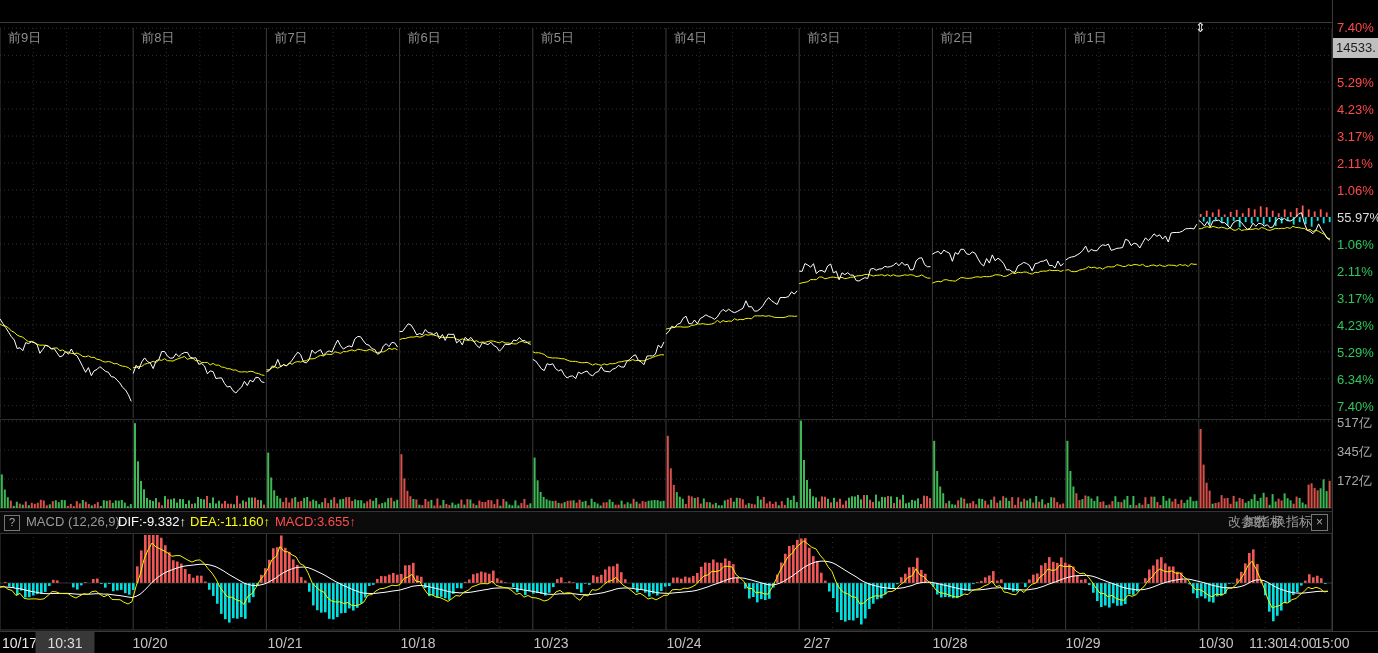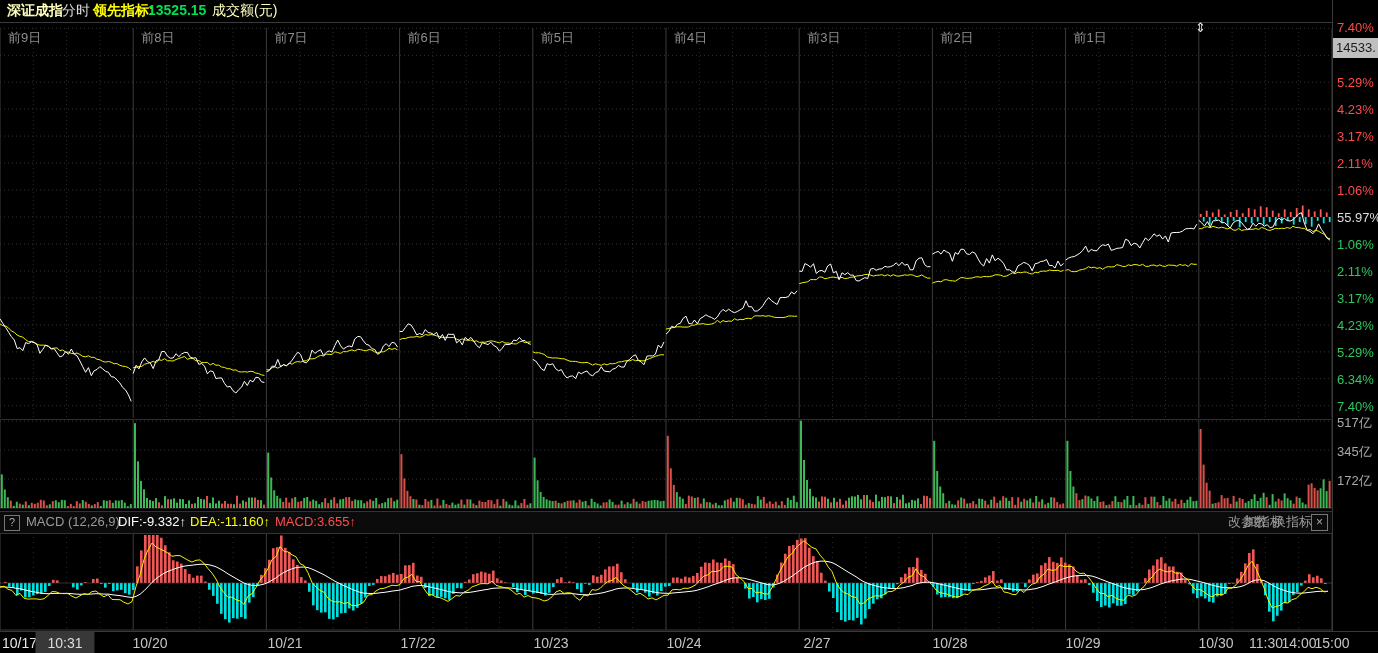--- a/index.html
+++ b/index.html
@@ -47,27 +47,20 @@
   .t-boxed{background:#383838;color:#dddddd;padding:0 12px;top:0;height:36px;line-height:22px;margin-left:8px;}
   
   #drag-marker{position:absolute;left:1195px;top:19px;width:10px;height:18px;color:#e8e8e8;
                font-size:13px;line-height:18px;text-align:center;cursor:ns-resize;}
 </style>
 </head>
 <body>
 
 <div id="screen">
 
-  <div id="header">
-    <span class="abs h-name" style="left:7px;">深证成指</span>
-    <span class="abs h-mode" style="left:62px;">分时</span>
-    <span class="abs h-leadlab" style="left:93px;">领先指标:</span>
-    <span class="abs h-leadval" style="left:148px;">13525.15</span>
-    <span class="abs h-turn" style="left:212px;">成交额(元)</span>
-  </div>
 
   <svg id="main-svg" width="1332" height="397">
       <line x1="0" y1="383.70000000000005" x2="1332" y2="383.70000000000005" stroke="#333333" stroke-width="1" stroke-dasharray="1 3"></line>
       <line x1="0" y1="356.66999999999996" x2="1332" y2="356.66999999999996" stroke="#333333" stroke-width="1" stroke-dasharray="1 3"></line>
       <line x1="0" y1="329.895" x2="1332" y2="329.895" stroke="#333333" stroke-width="1" stroke-dasharray="1 3"></line>
       <line x1="0" y1="302.916" x2="1332" y2="302.916" stroke="#333333" stroke-width="1" stroke-dasharray="1 3"></line>
       <line x1="0" y1="275.937" x2="1332" y2="275.937" stroke="#333333" stroke-width="1" stroke-dasharray="1 3"></line>
       <line x1="0" y1="248.958" x2="1332" y2="248.958" stroke="#333333" stroke-width="1" stroke-dasharray="1 3"></line>
       <line x1="0" y1="221.979" x2="1332" y2="221.979" stroke="#333333" stroke-width="1" stroke-dasharray="1 3"></line>
       <line x1="0" y1="195" x2="1332" y2="195" stroke="#333333" stroke-width="1" stroke-dasharray="1 3"></line>
@@ -1068,21 +1061,21 @@
     <span class="m-btn" style="left:1244px;">加指标</span>
     <span class="m-btn" style="left:1273px;">换指标</span>
     <span class="m-close">×</span>
   </div>
 
   <div id="time-axis">
       <div class="t-lbl t-bright" style="left: 2px;">10/17</div>
       <div class="t-lbl t-boxed" style="left: 57px;">10:31</div>
       <div class="t-lbl" style="left: 150px;">10/20</div>
       <div class="t-lbl" style="left: 285px;">10/21</div>
-      <div class="t-lbl" style="left: 418px;">17/22</div>
+      <div class="t-lbl" style="left: 418px;">10/18</div>
       <div class="t-lbl" style="left: 551px;">10/23</div>
       <div class="t-lbl" style="left: 684px;">10/24</div>
       <div class="t-lbl" style="left: 817px;">2/27</div>
       <div class="t-lbl" style="left: 950px;">10/28</div>
       <div class="t-lbl" style="left: 1083px;">10/29</div>
       <div class="t-lbl" style="left: 1216px;">10/30</div>
       <div class="t-lbl" style="left: 1266px;">11:30</div>
       <div class="t-lbl" style="left: 1299px;">14:00</div>
       <div class="t-lbl" style="left: 1332px;">15:00</div>
     </div>

